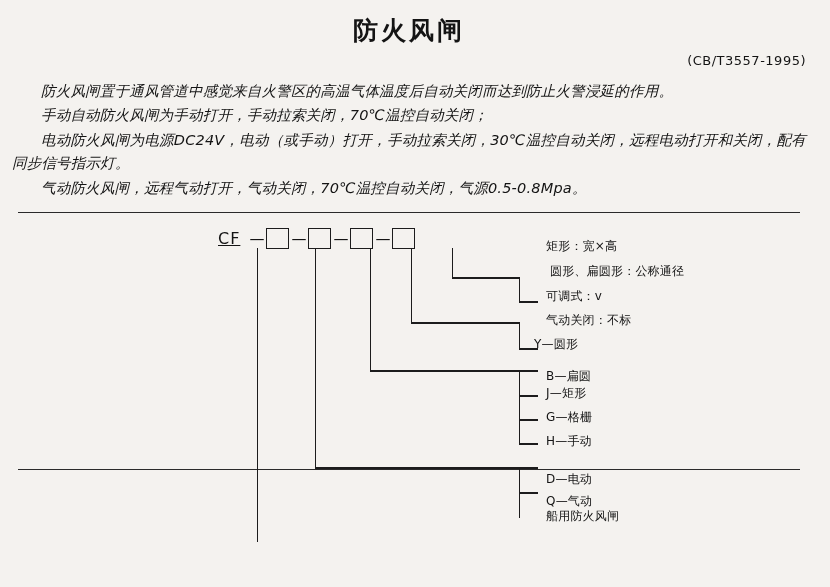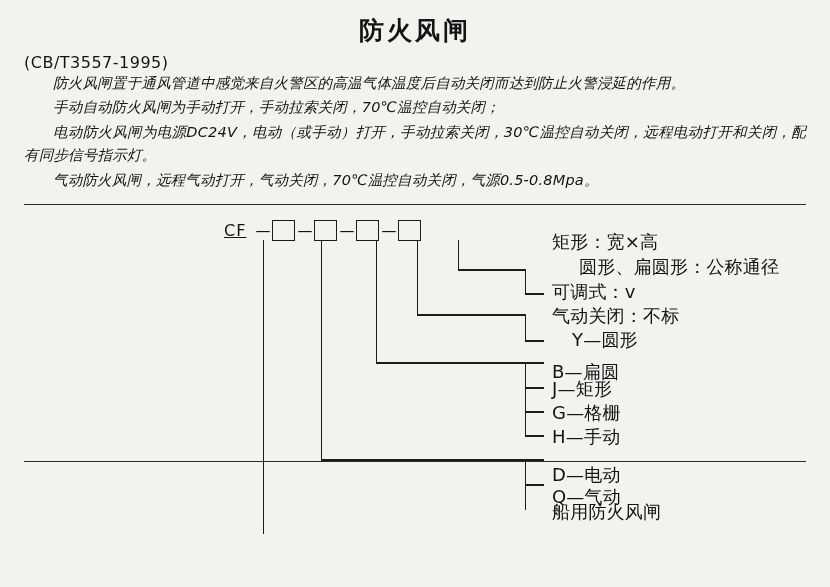--- a/index.html
+++ b/index.html
@@ -13,34 +13,35 @@
     font-family: "DejaVu Sans", "Liberation Sans", sans-serif;
     color: #141414;
     overflow: hidden;
     position: relative;
   }
   .page {
     position: relative;
     width: 830px;
     height: 587px;
     box-sizing: border-box;
-    padding: 6px 24px 0 24px;
+    padding: 6px 24px 0 12px;
   }
   .doc-title {
     text-align: center;
     font-size: 25px;
     font-weight: bold;
     letter-spacing: 3px;
     margin-top: 8px;
     margin-bottom: 6px;
     font-family: "DejaVu Sans", "Liberation Sans", sans-serif;
   }
   .doc-standard {
-    text-align: left;
-    font-size: 16px;
+    text-align: right;
+    font-size: 13px;
+    margin-bottom: 12px;
     letter-spacing: 0.5px;
   }
   .body-text {
     font-size: 14.5px;
     line-height: 1.62;
     text-align: justify;
     margin: 0 0 1px 0;
     text-indent: 2em;
     letter-spacing: 0.2px;
     font-style: italic;
@@ -98,21 +99,21 @@
     background: #1c1c1c;
   }
   .v {
     width: 1.4px;
   }
   .h {
     height: 1.4px;
   }
   .lbl {
     position: absolute;
-    font-size: 18px;
+    font-size: 12px;
     white-space: nowrap;
     letter-spacing: 0.2px;
   }
 </style>
 </head>
 <body>
 
 <div class="page">
 
   <div class="doc-title">防火风闸</div>
@@ -159,24 +160,24 @@
 
     <div class="leader v" style="left:297px; top:36px; height:220px;"></div>
     <div class="leader h" style="left:297px; top:255px; width:205px;"></div>
     <div class="leader v" style="left:501px; top:255px; height:51px;"></div>
     <div class="leader h" style="left:501px; top:255px; width:19px;"></div>
     <div class="leader h" style="left:501px; top:280px; width:19px;"></div>
 
     <div class="leader v" style="left:239px; top:36px; height:294px;"></div>
 
     <div class="lbl" style="left:528px; top:26px;">矩形：宽×高</div>
-    <div class="lbl" style="left:555px; top:51px;">圆形、扁圆形：公称通径</div>
+    <div class="lbl" style="left:532px; top:51px;">圆形、扁圆形：公称通径</div>
     <div class="lbl" style="left:528px; top:76px;">可调式：v</div>
     <div class="lbl" style="left:528px; top:100px;">气动关闭：不标</div>
-    <div class="lbl" style="left:548px; top:124px;">Y—圆形</div>
+    <div class="lbl" style="left:516px; top:124px;">Y—圆形</div>
     <div class="lbl" style="left:528px; top:156px;">B—扁圆</div>
     <div class="lbl" style="left:528px; top:173px;">J—矩形</div>
     <div class="lbl" style="left:528px; top:197px;">G—格栅</div>
     <div class="lbl" style="left:528px; top:221px;">H—手动</div>
     <div class="lbl" style="left:528px; top:259px;">D—电动</div>
     <div class="lbl" style="left:528px; top:281px;">Q—气动</div>
     <div class="lbl" style="left:528px; top:296px;">船用防火风闸</div>
   </div>
 
 </div>

